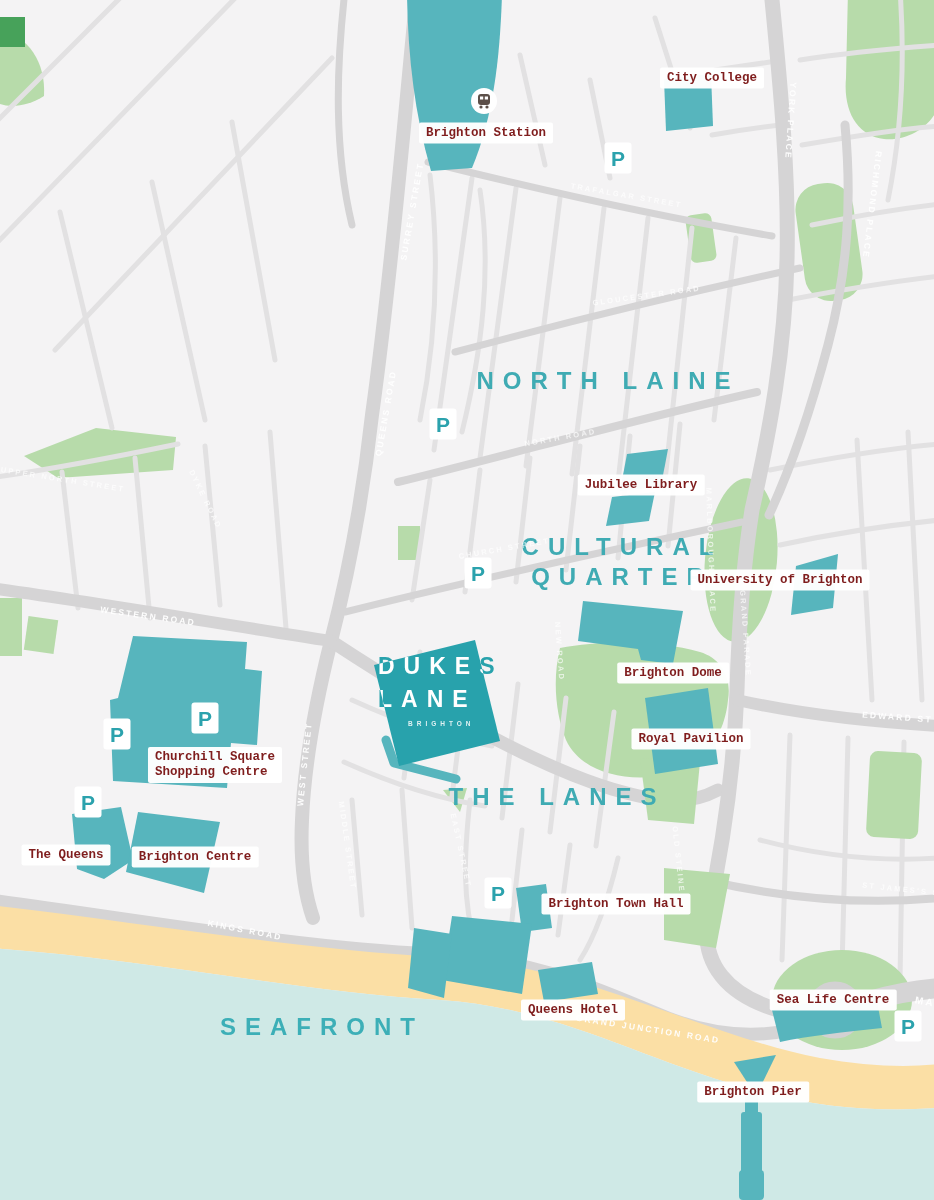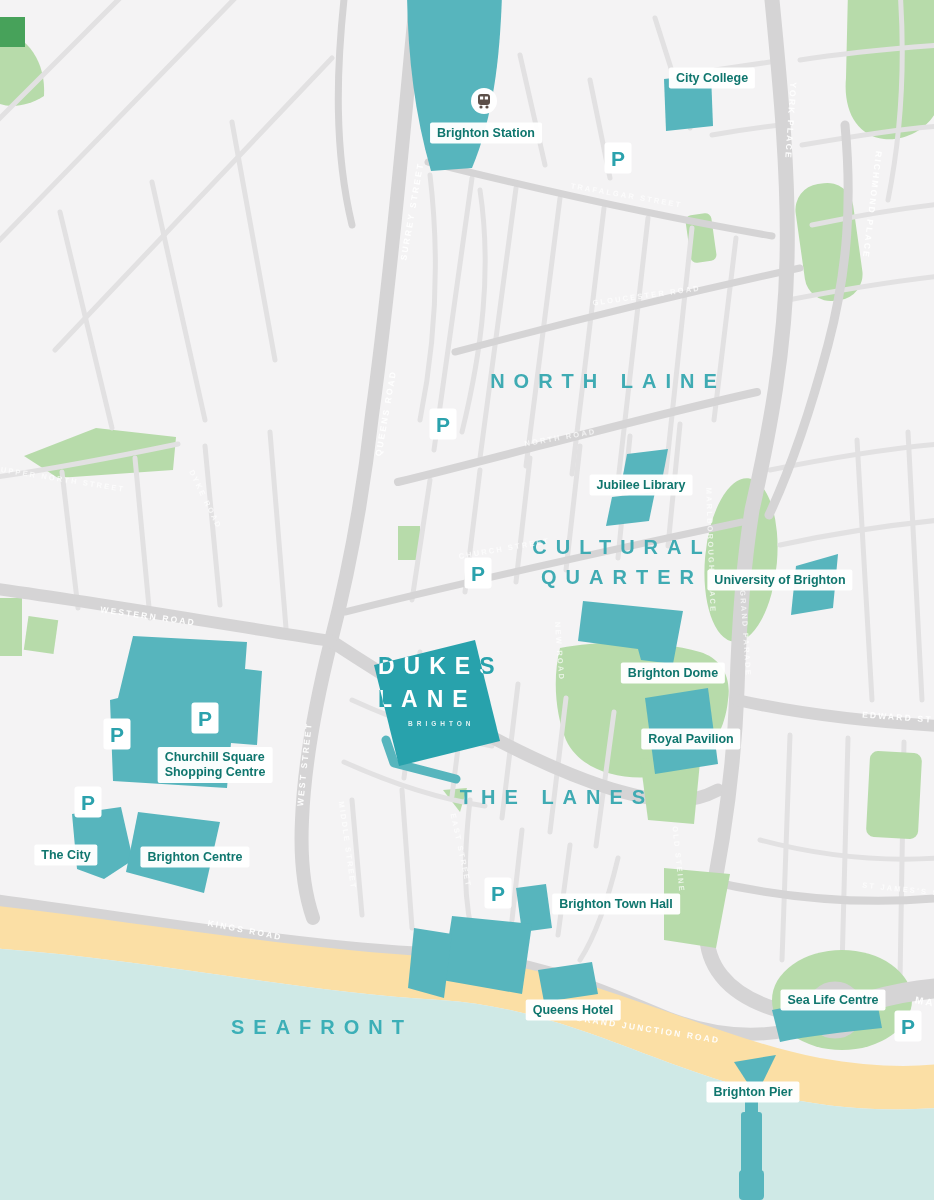--- a/index.html
+++ b/index.html
@@ -7,26 +7,26 @@
        background:#f4f3f4;font-family:"Liberation Sans",sans-serif;}
   #map svg{position:absolute;left:0;top:0;}
 
   
   .st{position:absolute;color:#ffffff;font-weight:bold;font-size:8.5px;
       letter-spacing:2.2px;white-space:nowrap;transform-origin:center;
       opacity:.95;}
   .st.faint{opacity:.7;font-size:7.5px;}
 
   
-  .poi{position:absolute;background:rgba(255,255,255,.97);color:#0f766e;
+  .poi{position:absolute;background:rgba(255,255,255,.97);color:#7f1d1d;
        font-size:12.5px;font-weight:bold;padding:3px 7px;border-radius:2px;
-       white-space:nowrap;transform:translate(-50%,-50%);line-height:15px;}
-
-  
-  .district{position:absolute;color:#3fabb3;font-weight:bold;font-size:20px;
+       white-space:nowrap;transform:translate(-50%,-50%);line-height:15px;font-family:Liberation Mono, monospace;}
+
+  
+  .district{position:absolute;color:#3fabb3;font-weight:bold;font-size:24px;
        letter-spacing:9px;white-space:nowrap;transform:translate(-50%,-50%);
        text-align:center;line-height:30px;}
   .district.sea{color:#3cafb7;text-align:center;}
 
   
   .p-icon{position:absolute;width:27px;height:31px;background:#ffffff;
        border-radius:3px;display:flex;align-items:center;justify-content:center;
        color:#2ba2ad;font-weight:bold;font-size:21px;transform:translate(-50%,-50%);}
 
   
@@ -261,20 +261,20 @@
 <div class="poi z6" style="left:486px;top:133px;">Brighton Station</div>
 <div class="poi z6" style="left:712px;top:78px;">City College</div>
 <div class="poi z6" style="left:641px;top:485px;">Jubilee Library</div>
 <div class="poi z6" style="left:780px;top:580px;">University of Brighton</div>
 <div class="poi z6" style="left:673px;top:673px;">Brighton Dome</div>
 <div class="poi z6" style="left:679px;top:739px;margin-left:12px;">Royal Pavilion</div>
 <div class="poi z6" style="left:215px;top:765px;text-align:left;">
   <div>Churchill Square</div>
   <div>Shopping Centre</div>
 </div>
-<div class="poi z6" style="left:66px;top:855px;">The City</div>
+<div class="poi z6" style="left:66px;top:855px;">The Queens</div>
 <div class="poi z6" style="left:195px;top:857px;">Brighton Centre</div>
 <div class="poi z6" style="left:588px;top:904px;margin-left:28px;">Brighton Town Hall</div>
 <div class="poi z6" style="left:573px;top:1010px;">Queens Hotel</div>
 <div class="poi z6" style="left:833px;top:1000px;">Sea Life Centre</div>
 <div class="poi z6" style="left:753px;top:1092px;">Brighton Pier</div>
 
 </div>
 
 </body></html>

